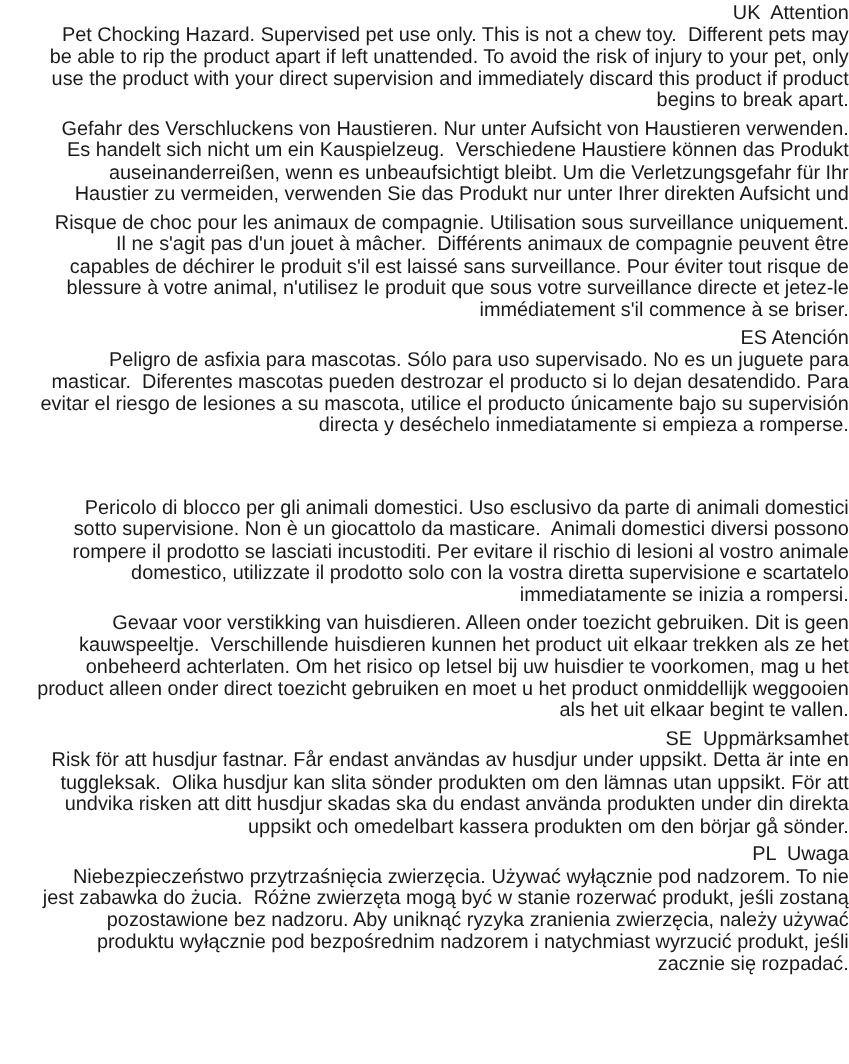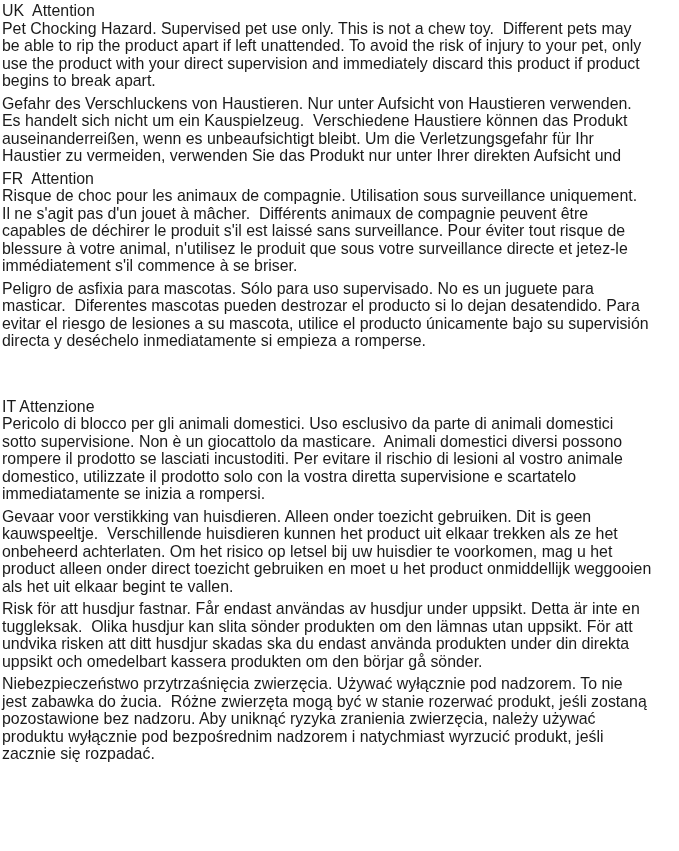--- a/index.html
+++ b/index.html
@@ -15,20 +15,21 @@
   .page {
     box-sizing: border-box;
     width: 679px;
     height: 851px;
     padding: 2px 0 0 2px;
     font-family: "Liberation Sans", "DejaVu Sans", sans-serif;
     font-size: 15.9px;
     line-height: 17.5px;
     color: #1a1a1a;
     overflow: hidden;
+    text-align: right;
   }
   .warn-section {
     margin: 0 0 5px 0;
   }
   .warn-section.big-gap-after {
     margin-bottom: 48px;
   }
   .section-heading,
   .section-body {
     white-space: pre; 
@@ -48,60 +49,61 @@
   </section>
 
   <section class="warn-section">
     <div class="section-body">Gefahr des Verschluckens von Haustieren. Nur unter Aufsicht von Haustieren verwenden.
 Es handelt sich nicht um ein Kauspielzeug.  Verschiedene Haustiere können das Produkt
 auseinanderreißen, wenn es unbeaufsichtigt bleibt. Um die Verletzungsgefahr für Ihr
 Haustier zu vermeiden, verwenden Sie das Produkt nur unter Ihrer direkten Aufsicht und</div>
   </section>
 
   <section class="warn-section">
-    <div class="section-heading">FR  Attention</div>
     <div class="section-body">Risque de choc pour les animaux de compagnie. Utilisation sous surveillance uniquement.
 Il ne s'agit pas d'un jouet à mâcher.  Différents animaux de compagnie peuvent être
 capables de déchirer le produit s'il est laissé sans surveillance. Pour éviter tout risque de
 blessure à votre animal, n'utilisez le produit que sous votre surveillance directe et jetez-le
 immédiatement s'il commence à se briser.</div>
   </section>
 
   <section class="warn-section big-gap-after">
+    <div class="section-heading">ES Atención</div>
     <div class="section-body">Peligro de asfixia para mascotas. Sólo para uso supervisado. No es un juguete para
 masticar.  Diferentes mascotas pueden destrozar el producto si lo dejan desatendido. Para
 evitar el riesgo de lesiones a su mascota, utilice el producto únicamente bajo su supervisión
 directa y deséchelo inmediatamente si empieza a romperse.</div>
   </section>
 
   <section class="warn-section">
-    <div class="section-heading">IT Attenzione</div>
     <div class="section-body">Pericolo di blocco per gli animali domestici. Uso esclusivo da parte di animali domestici
 sotto supervisione. Non è un giocattolo da masticare.  Animali domestici diversi possono
 rompere il prodotto se lasciati incustoditi. Per evitare il rischio di lesioni al vostro animale
 domestico, utilizzate il prodotto solo con la vostra diretta supervisione e scartatelo
 immediatamente se inizia a rompersi.</div>
   </section>
 
   <section class="warn-section">
     <div class="section-body">Gevaar voor verstikking van huisdieren. Alleen onder toezicht gebruiken. Dit is geen
 kauwspeeltje.  Verschillende huisdieren kunnen het product uit elkaar trekken als ze het
 onbeheerd achterlaten. Om het risico op letsel bij uw huisdier te voorkomen, mag u het
 product alleen onder direct toezicht gebruiken en moet u het product onmiddellijk weggooien
 als het uit elkaar begint te vallen.</div>
   </section>
 
   <section class="warn-section">
+    <div class="section-heading">SE  Uppmärksamhet</div>
     <div class="section-body">Risk för att husdjur fastnar. Får endast användas av husdjur under uppsikt. Detta är inte en
 tuggleksak.  Olika husdjur kan slita sönder produkten om den lämnas utan uppsikt. För att
 undvika risken att ditt husdjur skadas ska du endast använda produkten under din direkta
 uppsikt och omedelbart kassera produkten om den börjar gå sönder.</div>
   </section>
 
   <section class="warn-section">
+    <div class="section-heading">PL  Uwaga</div>
     <div class="section-body">Niebezpieczeństwo przytrzaśnięcia zwierzęcia. Używać wyłącznie pod nadzorem. To nie
 jest zabawka do żucia.  Różne zwierzęta mogą być w stanie rozerwać produkt, jeśli zostaną
 pozostawione bez nadzoru. Aby uniknąć ryzyka zranienia zwierzęcia, należy używać
 produktu wyłącznie pod bezpośrednim nadzorem i natychmiast wyrzucić produkt, jeśli
 zacznie się rozpadać.</div>
   </section>
 
 </div>
 
 </body></html>

